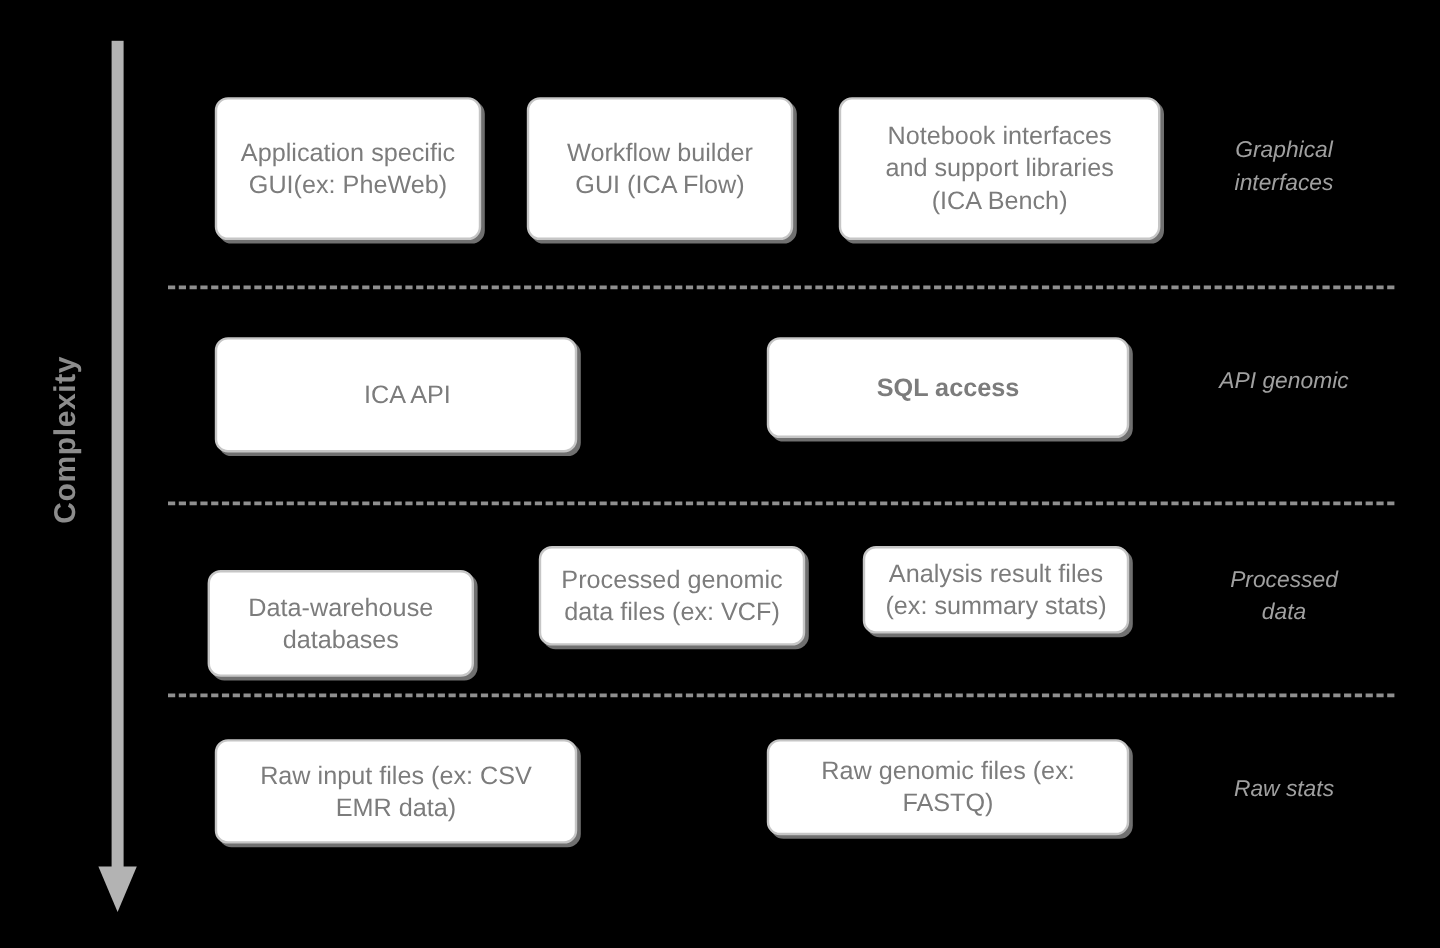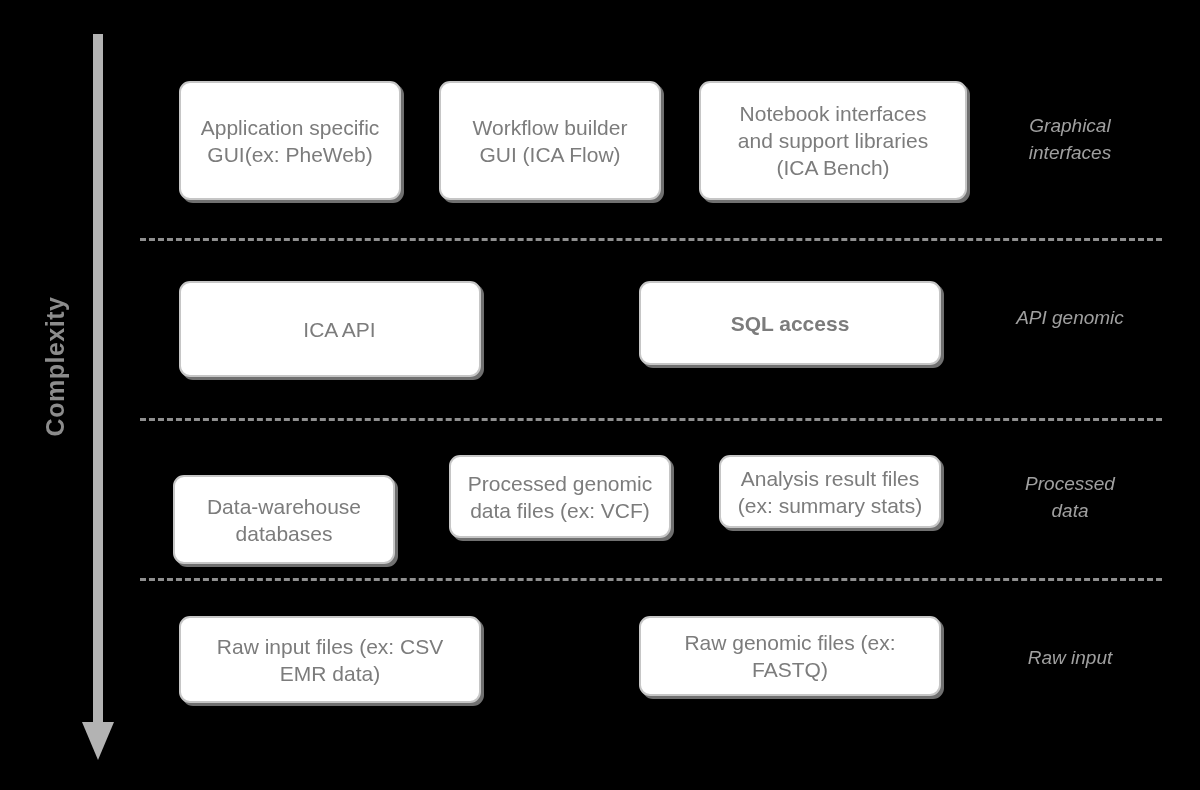--- a/index.html
+++ b/index.html
@@ -162,15 +162,15 @@
   <div class="node-box" style="left:179px; top:616px; width:302px; height:87px;">
     <span class="node-text">Raw input files (ex: CSV
 EMR data)</span>
   </div>
 
   <div class="node-box" style="left:639px; top:616px; width:302px; height:80px;">
     <span class="node-text">Raw genomic files (ex:
 FASTQ)</span>
   </div>
 
-  <div class="row-label" style="top:644px;">Raw input</div>
+  <div class="row-label" style="top:644px;">Raw stats</div>
 
 </div>
 
 </body></html>

